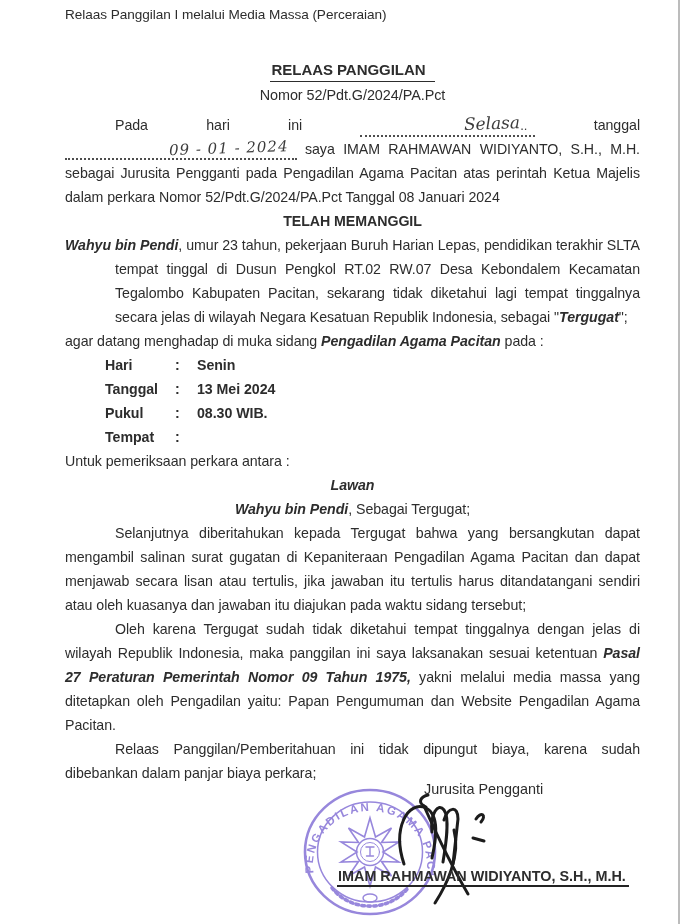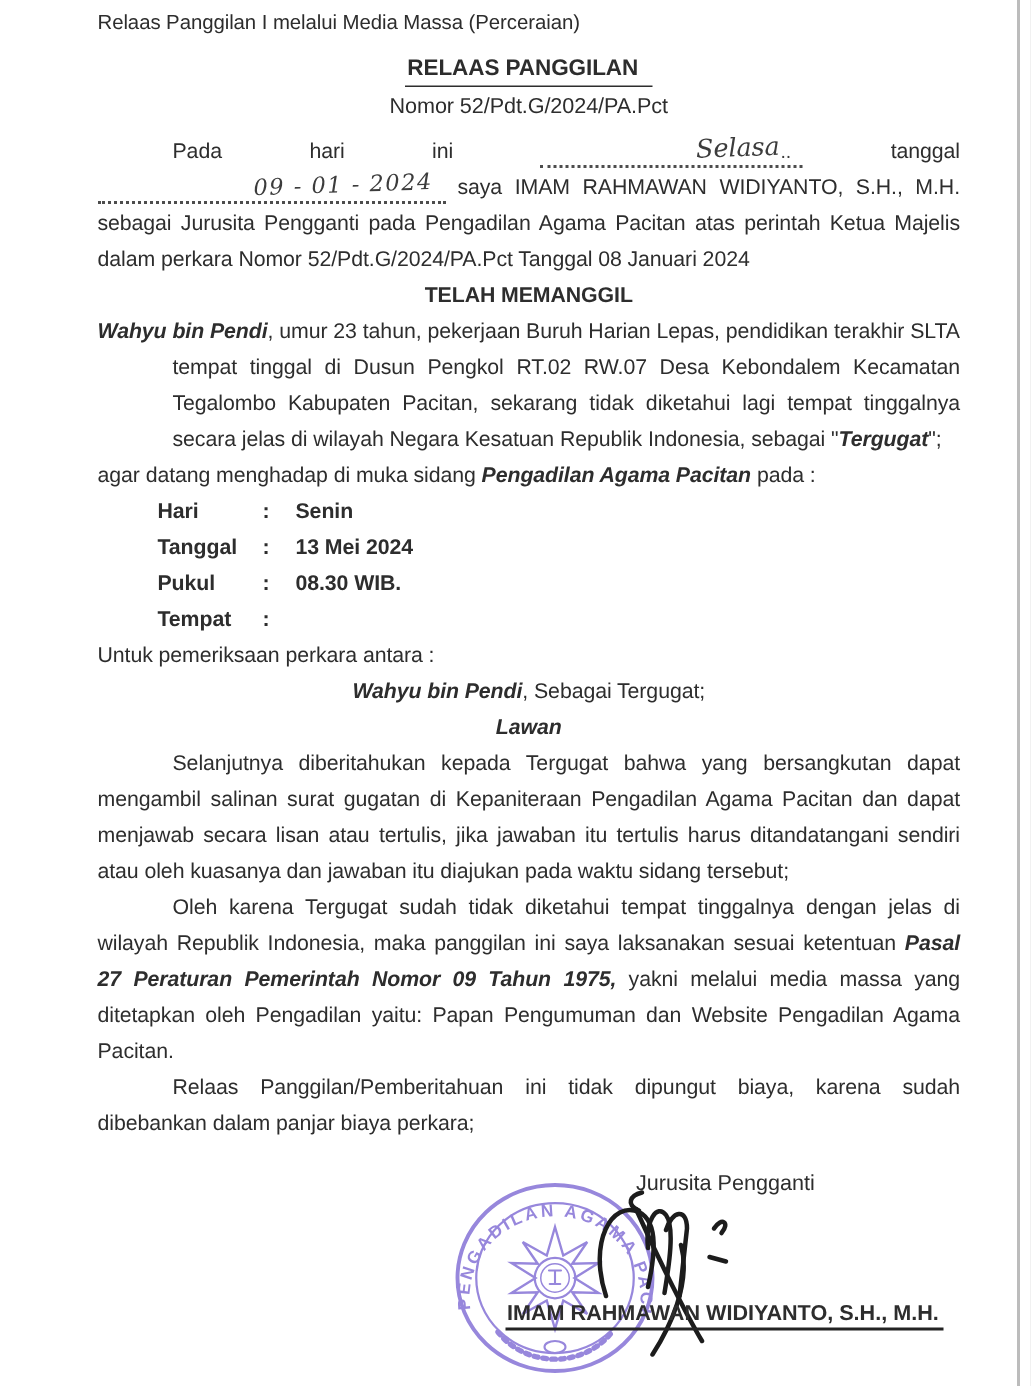--- a/index.html
+++ b/index.html
@@ -17,21 +17,21 @@
     position:absolute; top:0; right:7px; width:2px; height:100%;
     background:#bcbcbc;
   }
   .content {
     padding:6px 47px 0 65px;
     font-size:14.2px;
     line-height:24px;
     letter-spacing:-0.05px;
   }
   .header-note { font-size:13.6px; line-height:18px; }
-  .title-line { text-align:center; margin-top:12px; line-height:20px; }
+  .title-line { text-align:center; margin-top:36px; line-height:20px; }
   .title-line .title-text {
     font-weight:bold; font-size:15px;
     border-bottom:1.6px solid #2d2d2d;
     padding:0 10px 1px 2px;
     display:inline-block;
   }
   .nomor-line { text-align:center; margin-top:3px; line-height:20px; font-size:14.4px; }
   p.para { text-align:justify; }
   p.indent { text-indent:50px; }
   p.hang { padding-left:50px; text-indent:-50px; }
@@ -119,22 +119,22 @@
         <span class="schedule-value">08.30 WIB.</span>
       </div>
       <div class="schedule-row">
         <span class="schedule-label">Tempat</span>
         <span class="schedule-colon">:</span>
       </div>
     </div>
 
     <p class="para">Untuk pemeriksaan perkara antara :</p>
 
+    <p class="center bold">Lawan</p>
     <p class="center"><span class="bold">Wahyu bin Pendi</span><span>, Sebagai Tergugat;</span></p>
-    <p class="center bold">Lawan</p>
 
     <p class="para indent">Selanjutnya diberitahukan kepada Tergugat bahwa yang bersangkutan dapat mengambil salinan surat gugatan di Kepaniteraan Pengadilan Agama Pacitan dan dapat menjawab secara lisan atau tertulis, jika jawaban itu tertulis harus ditandatangani sendiri atau oleh kuasanya dan jawaban itu diajukan pada waktu sidang tersebut;</p>
 
     <p class="para indent"><span>Oleh karena Tergugat sudah tidak diketahui tempat tinggalnya dengan jelas di wilayah Republik Indonesia, maka panggilan ini saya laksanakan sesuai ketentuan </span><span class="bold">Pasal 27 Peraturan Pemerintah Nomor 09 Tahun 1975,</span><span> yakni melalui media massa yang ditetapkan oleh Pengadilan yaitu: Papan Pengumuman dan Website Pengadilan Agama Pacitan.</span></p>
 
     <p class="para indent">Relaas Panggilan/Pemberitahuan ini tidak dipungut biaya, karena sudah dibebankan dalam panjar biaya perkara;</p>
   </div>
 
   <div class="sig-block">
 

